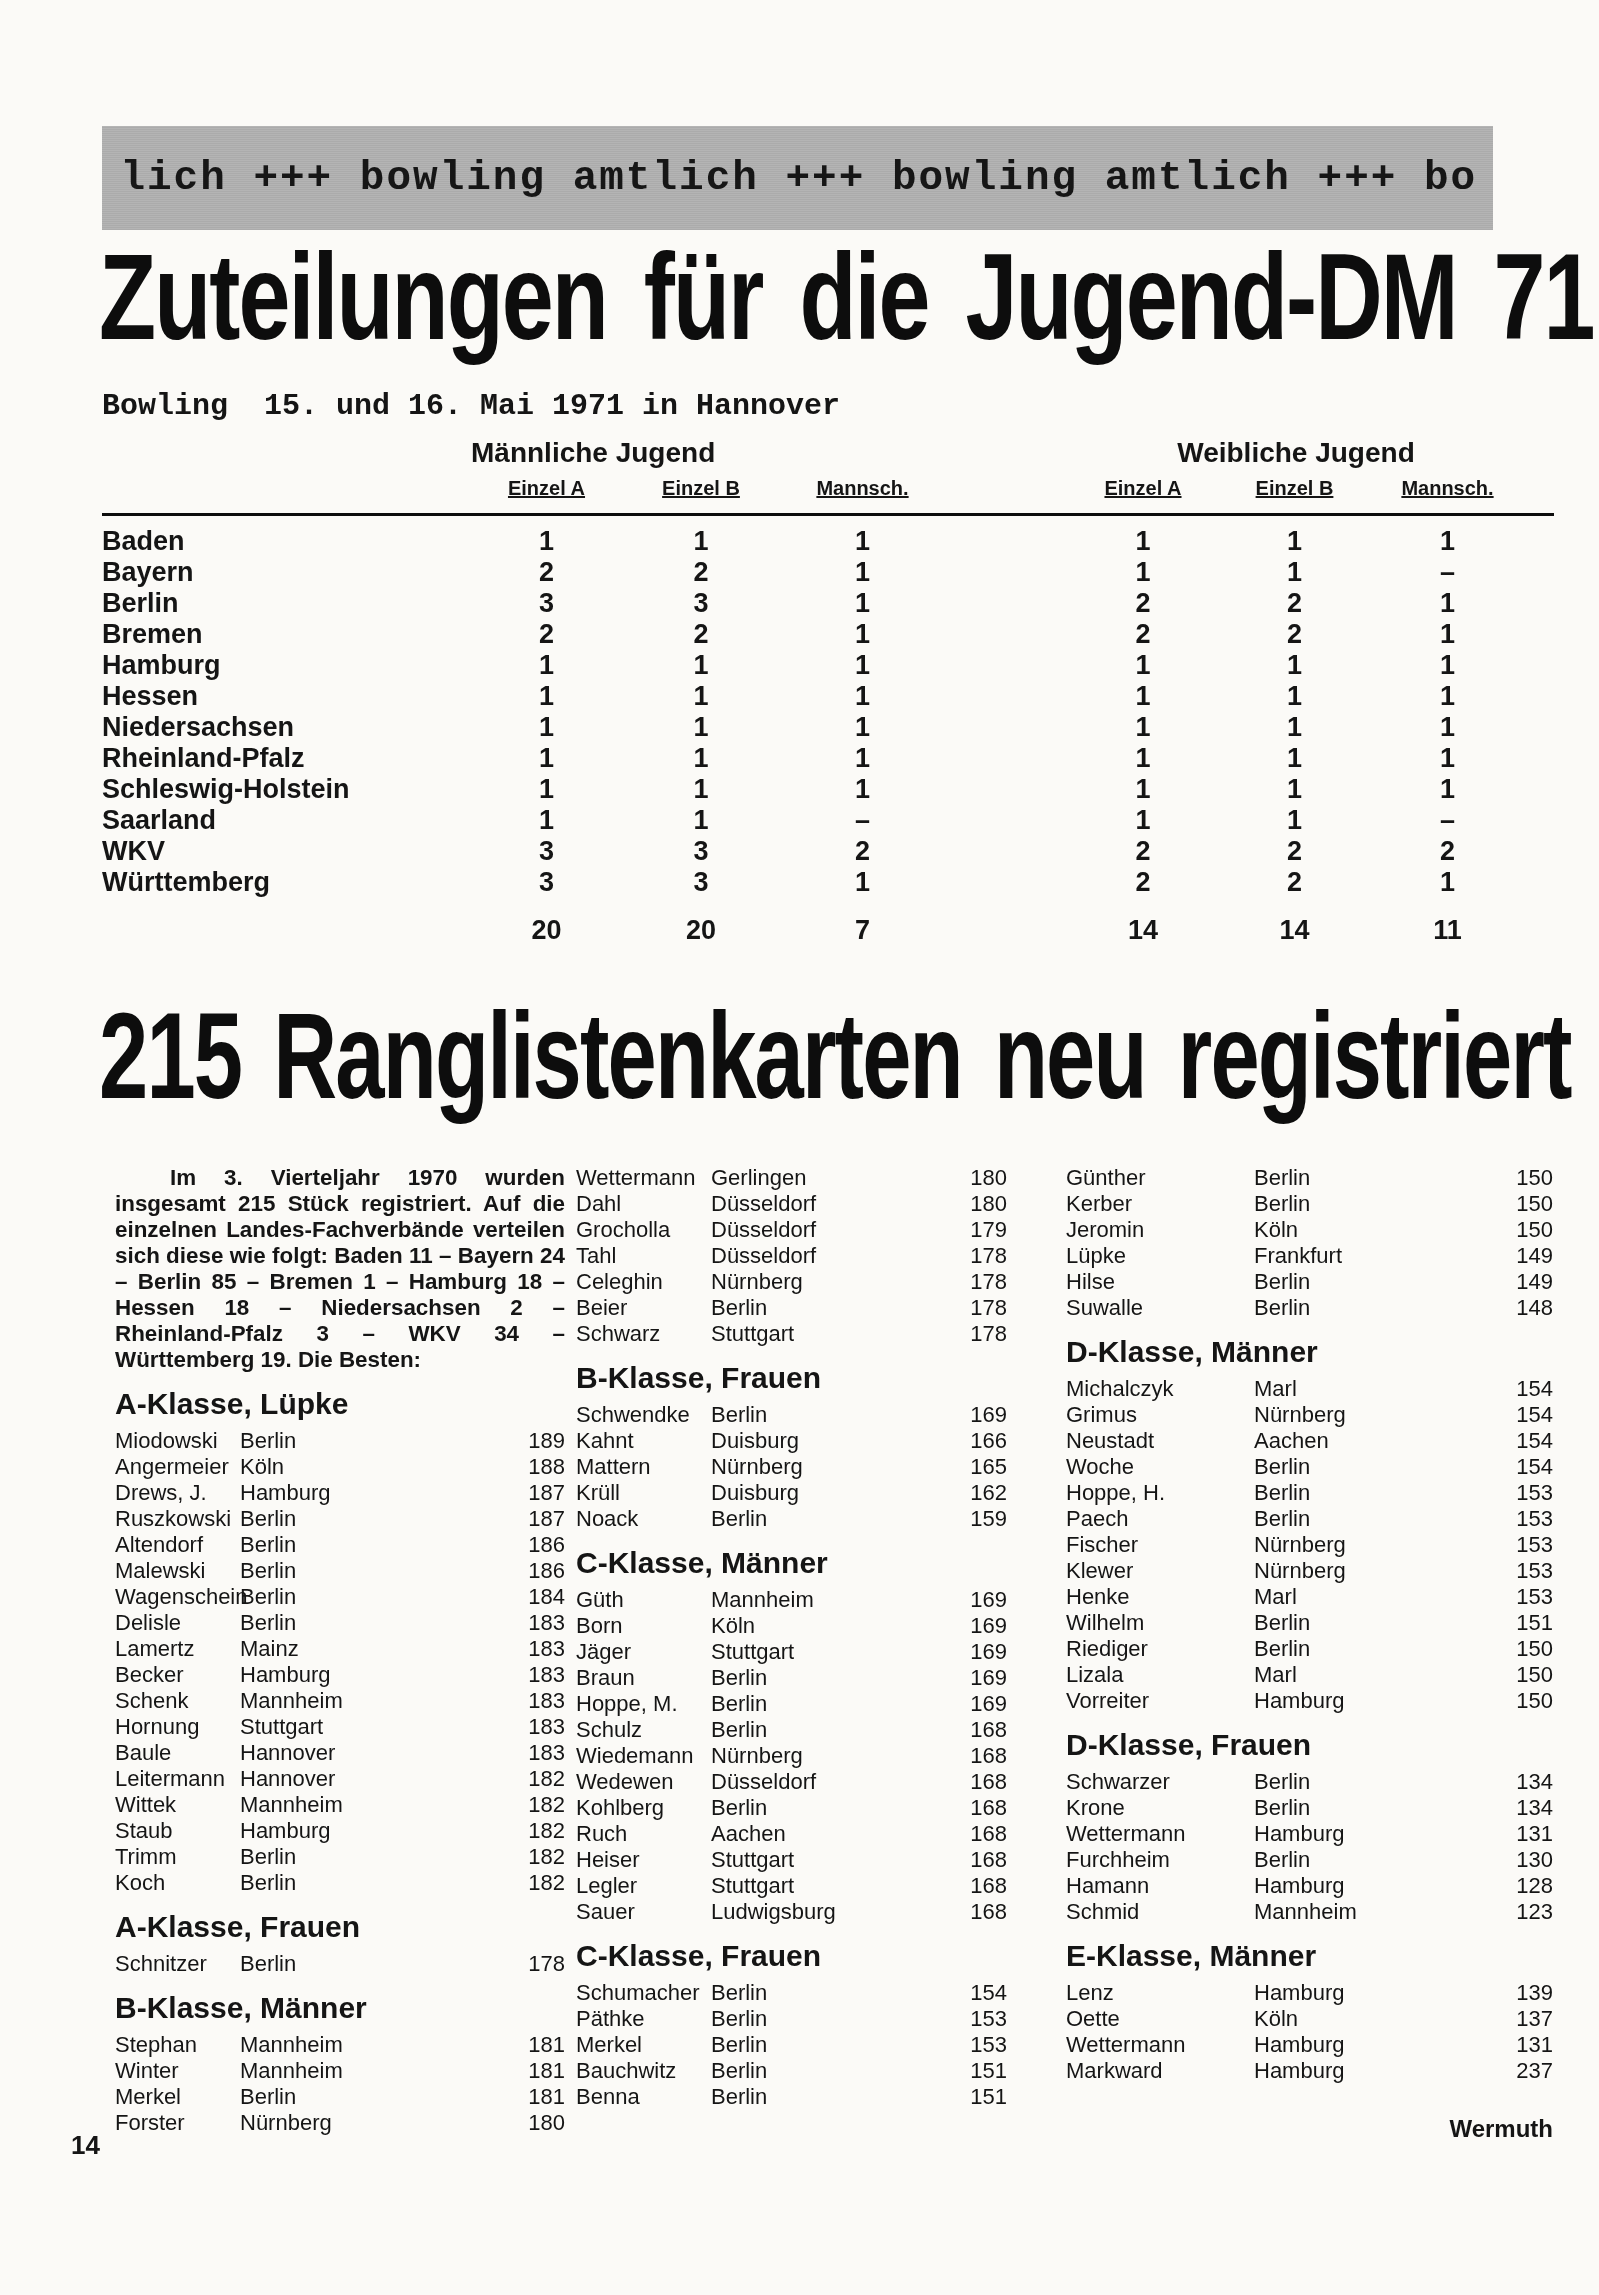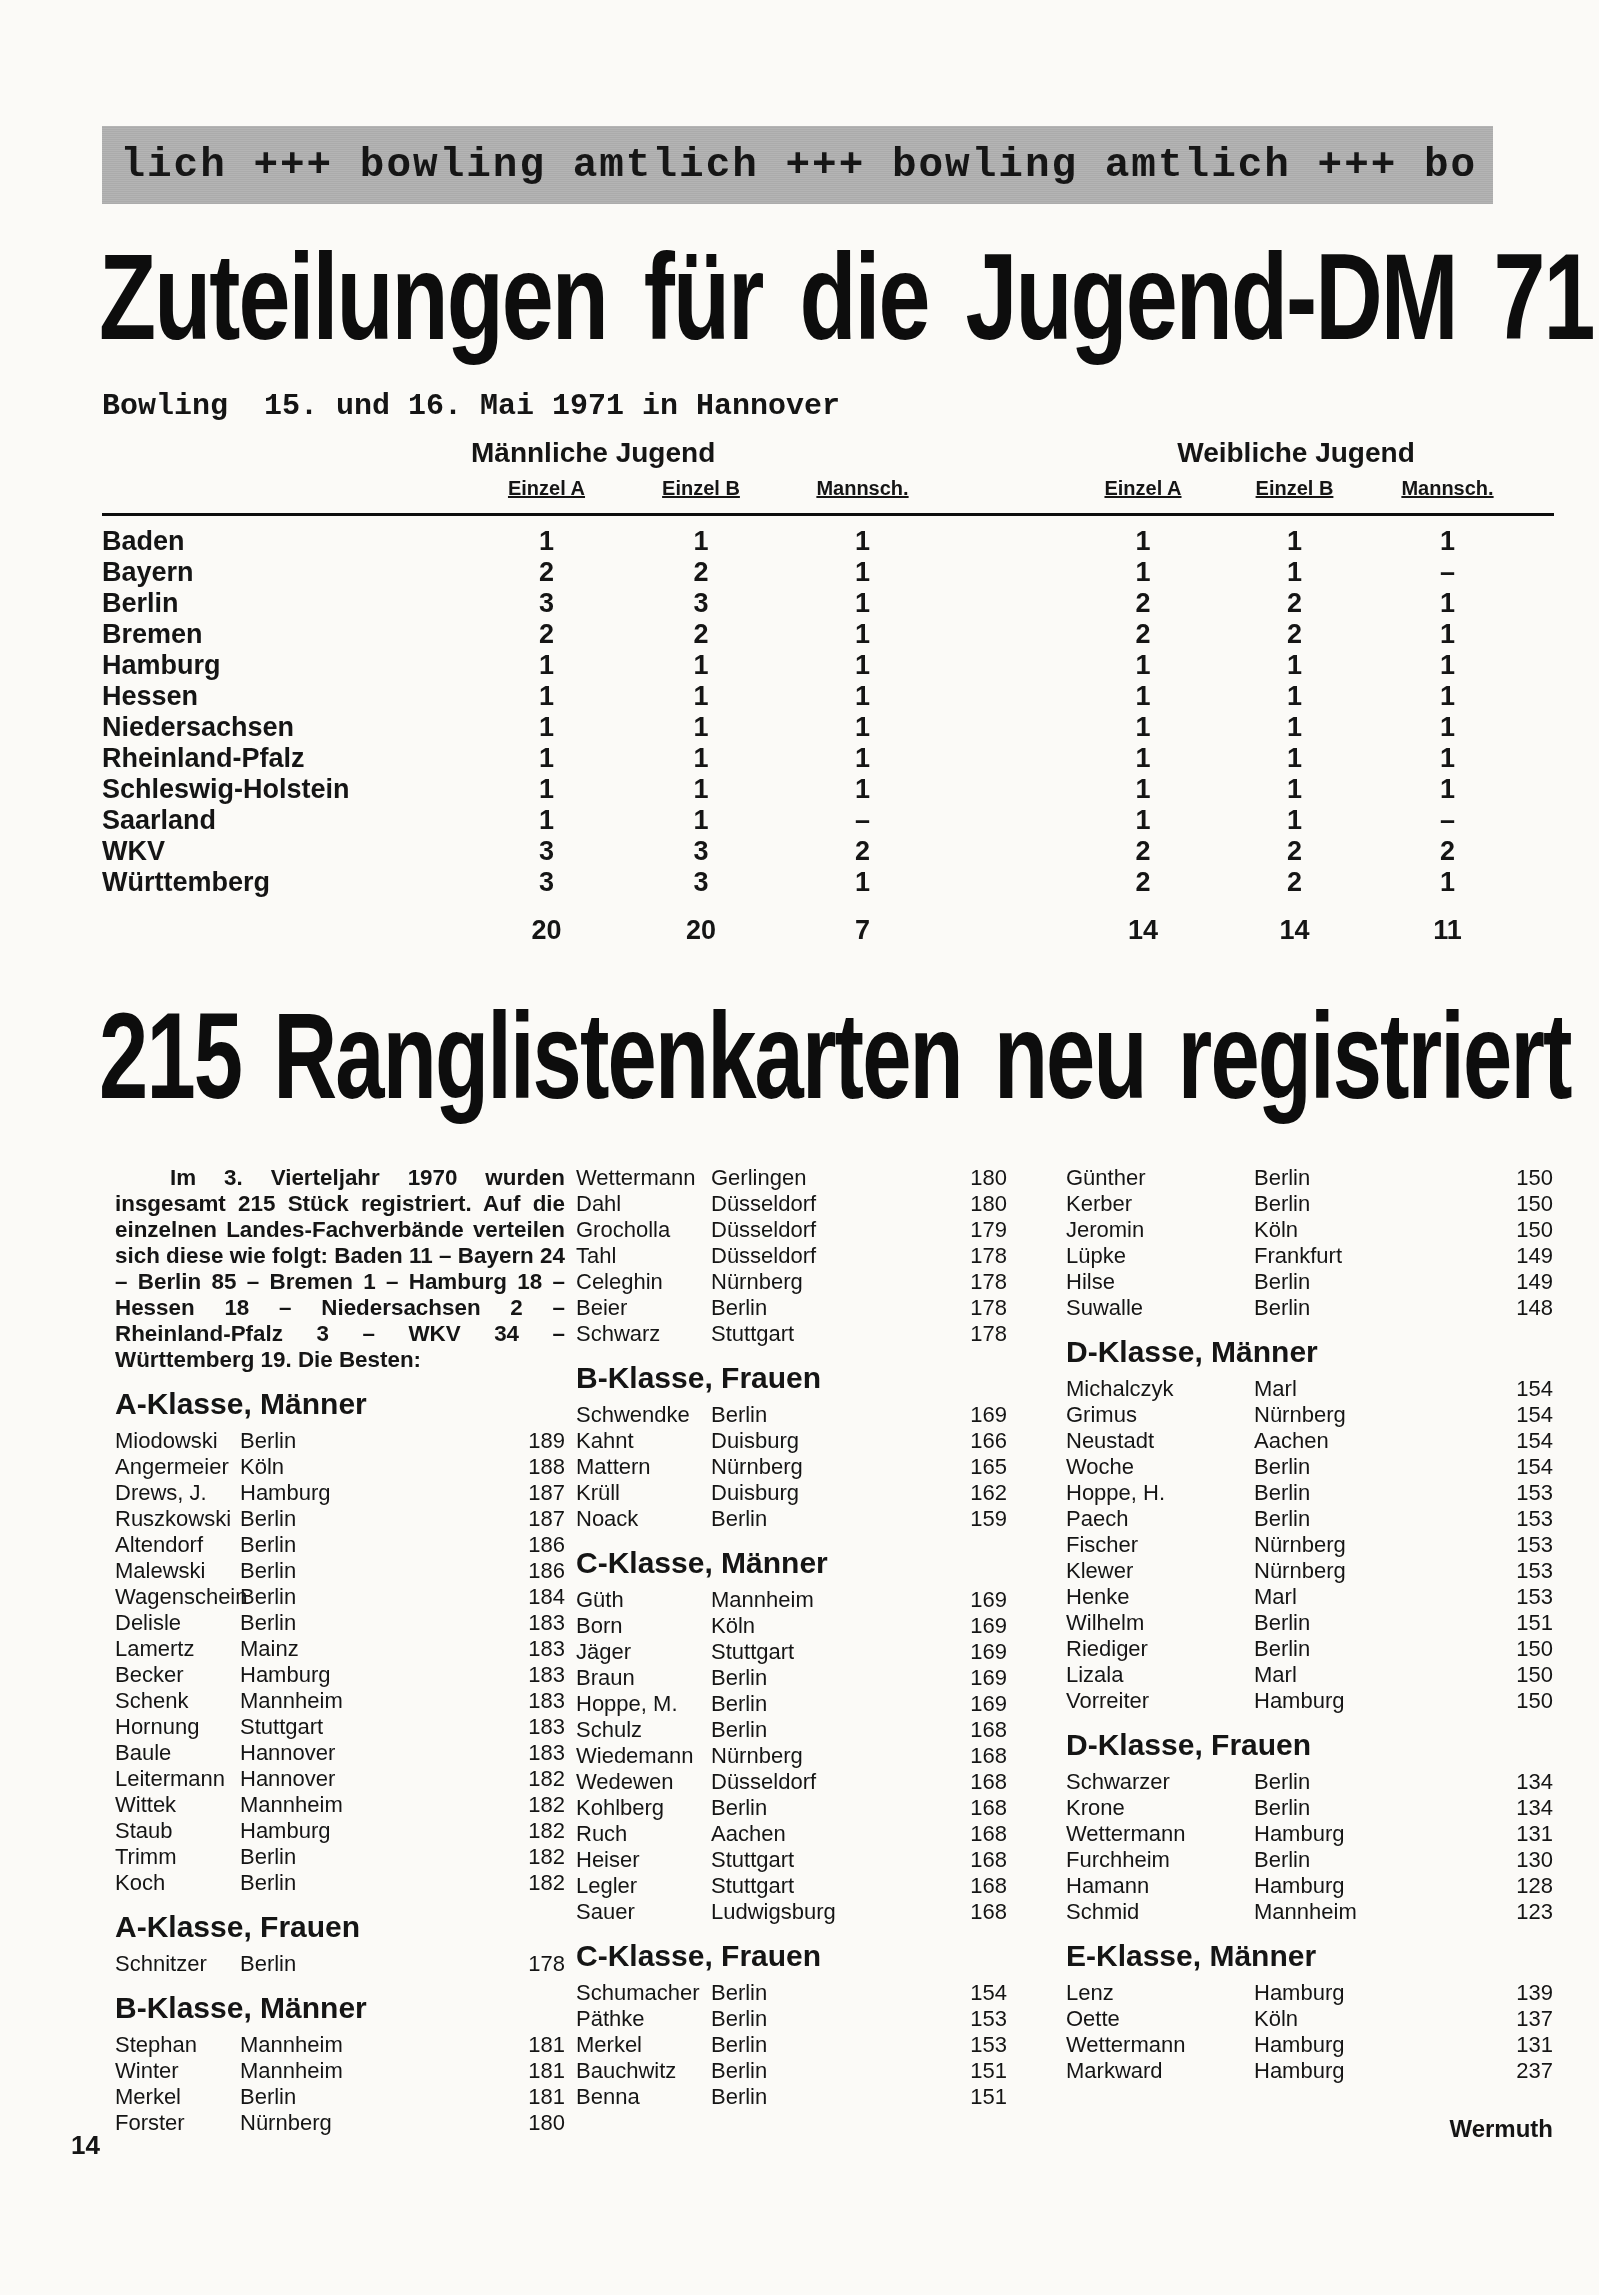--- a/index.html
+++ b/index.html
@@ -8,21 +8,21 @@
     height:2295px;
     background:#fbfaf7;
     position:relative;
     font-family:"Liberation Sans","DejaVu Sans",sans-serif;
     color:#151515;
     overflow:hidden;
   }
 
   
   .banner {
-    position:absolute; left:102px; top:126px; width:1391px; height:78px;
+    position:absolute; left:102px; top:126px; width:1391px; height:104px;
     background:#b4b4b4;
     background-image:repeating-linear-gradient(0deg, rgba(0,0,0,0.05) 0 0.7px, transparent 0.7px 2px);
     display:flex; align-items:center; overflow:hidden;
   }
   .banner-text {
     font-family:"Liberation Mono","DejaVu Sans Mono",monospace;
     font-size:41px; font-weight:700; letter-spacing:2px;
     white-space:nowrap; padding-left:18.4px; color:#161616;
   }
 
@@ -233,21 +233,21 @@
       <div class="num">11</div>
     </div>
   </div>
 
   <div class="headline h2-pos">
     <span class="headline-inner hl2">215 Ranglistenkarten neu registriert</span>
   </div>
 
   <div class="rank-col col-0" id="rank-col-0">
       <p class="intro">Im 3. Vierteljahr 1970 wurden insgesamt 215 Stück registriert. Auf die einzelnen Landes-Fachverbände verteilen sich diese wie folgt: Baden 11 – Bayern 24 – Berlin 85 – Bremen 1 – Hamburg 18 – Hessen 18 – Niedersachsen 2 – Rheinland-Pfalz 3 – WKV 34 – Württemberg 19. Die Besten:</p>
-      <div class="klasse-header">A-Klasse, Männer</div>
+      <div class="klasse-header">A-Klasse, Lüpke</div>
       <div class="entry">
     <span class="e-name">Miodowski</span>
     <span class="e-city">Berlin</span>
     <span class="e-score">189</span>
   </div>
       <div class="entry">
     <span class="e-name">Angermeier</span>
     <span class="e-city">Köln</span>
     <span class="e-score">188</span>
   </div>

